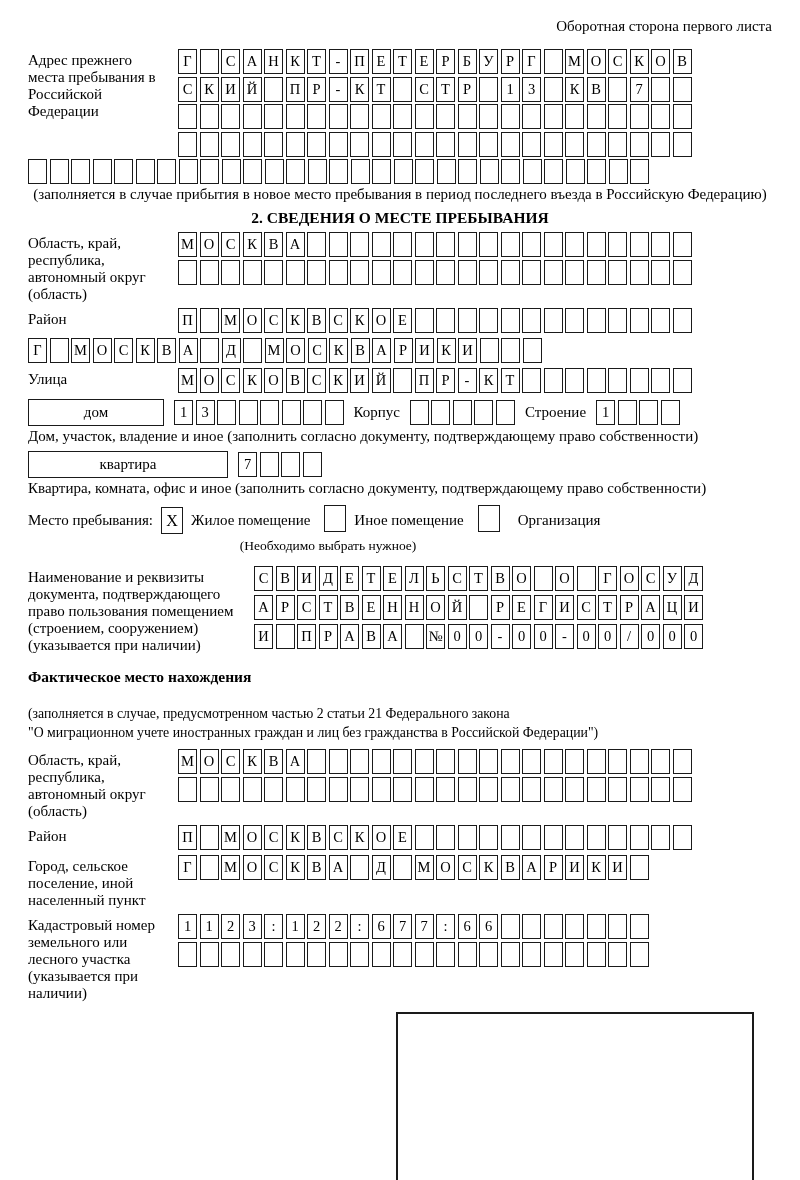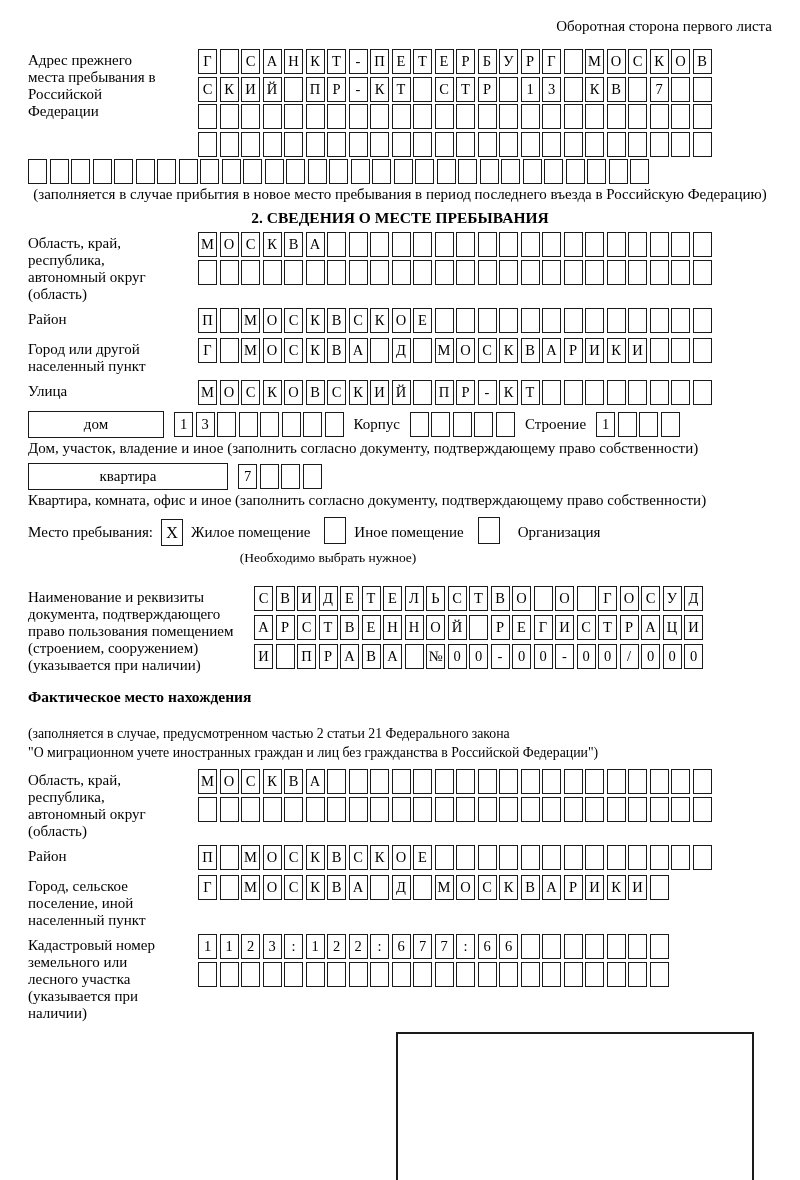--- a/index.html
+++ b/index.html
@@ -17,21 +17,21 @@
   .boxrow { display:flex; gap:2.5px; }
   .cbox {
     display:inline-block; flex:0 0 auto;
     width:19px; height:25px;
     border:1.6px solid #1a1a1a;
     font-size:14.5px; line-height:23px; text-align:center;
     background:#fff;
   }
   .rows { display:flex; flex-direction:column; gap:2.5px; }
 
-  .field { display:flex; align-items:flex-start; margin-top:5px;gap:20px; }
+  .field { display:flex; align-items:flex-start; margin-top:5px; }
   .field-label { flex:0 0 150px; font-size:15px; line-height:17px; padding-top:3px; padding-right:6px; }
 
   .fullrow { margin-top:2.5px; }
 
   .small-note { font-size:15px; text-align:center; margin-top:2px; }
 
   .sec-title { text-align:center; font-weight:bold; font-size:15.5px; margin-top:6px; }
 
   .house-line { display:flex; align-items:center; margin-top:6px; gap:4px; }
   .label-box {
@@ -41,21 +41,21 @@
   }
   .label-box.dom { width:136px; margin-right:6px; }
   .label-box.kvartira { width:200px; margin-right:6px; }
   .inline-word { font-size:15px; padding:0 6px; }
 
   .check-line { display:flex; align-items:center; margin-top:8px; font-size:15px; }
   .checkbox .cbox { width:22px; height:27px; line-height:25px; font-size:16px; }
   .check-line .opt-label { margin:0 14px 0 8px; }
   .choose-note { font-size:13.5px; text-align:center; width:300px; margin-left:150px; margin-top:2px; }
 
-  .doc-field { display:flex; align-items:flex-start; margin-top:20px; }
+  .doc-field { display:flex; align-items:flex-start; margin-top:12px; }
   .doc-field .field-label { flex:0 0 226px; }
 
   .center-cap { text-align:left; font-size:13.8px; margin-top:3px; }
   .fact-title { text-align:left; font-weight:bold; font-size:15.5px; margin-top:14px; margin-bottom:20px; }
 
   .stamp-box {
     margin-left:368px; margin-top:10px;
     width:358px; height:172px;
     border:2px solid #1a1a1a;
   }
@@ -293,21 +293,20 @@
         <span class="cbox"></span>
         <span class="cbox"></span>
         <span class="cbox"></span>
         <span class="cbox"></span>
         <span class="cbox"></span>
         <span class="cbox"></span>
       </div>
   </div>
 
   <div class="field">
-    <div class="field-label">Город или другой населенный пункт</div>
     <div class="boxrow">
         <span class="cbox">Г</span>
         <span class="cbox"></span>
         <span class="cbox">М</span>
         <span class="cbox">О</span>
         <span class="cbox">С</span>
         <span class="cbox">К</span>
         <span class="cbox">В</span>
         <span class="cbox">А</span>
         <span class="cbox"></span>

